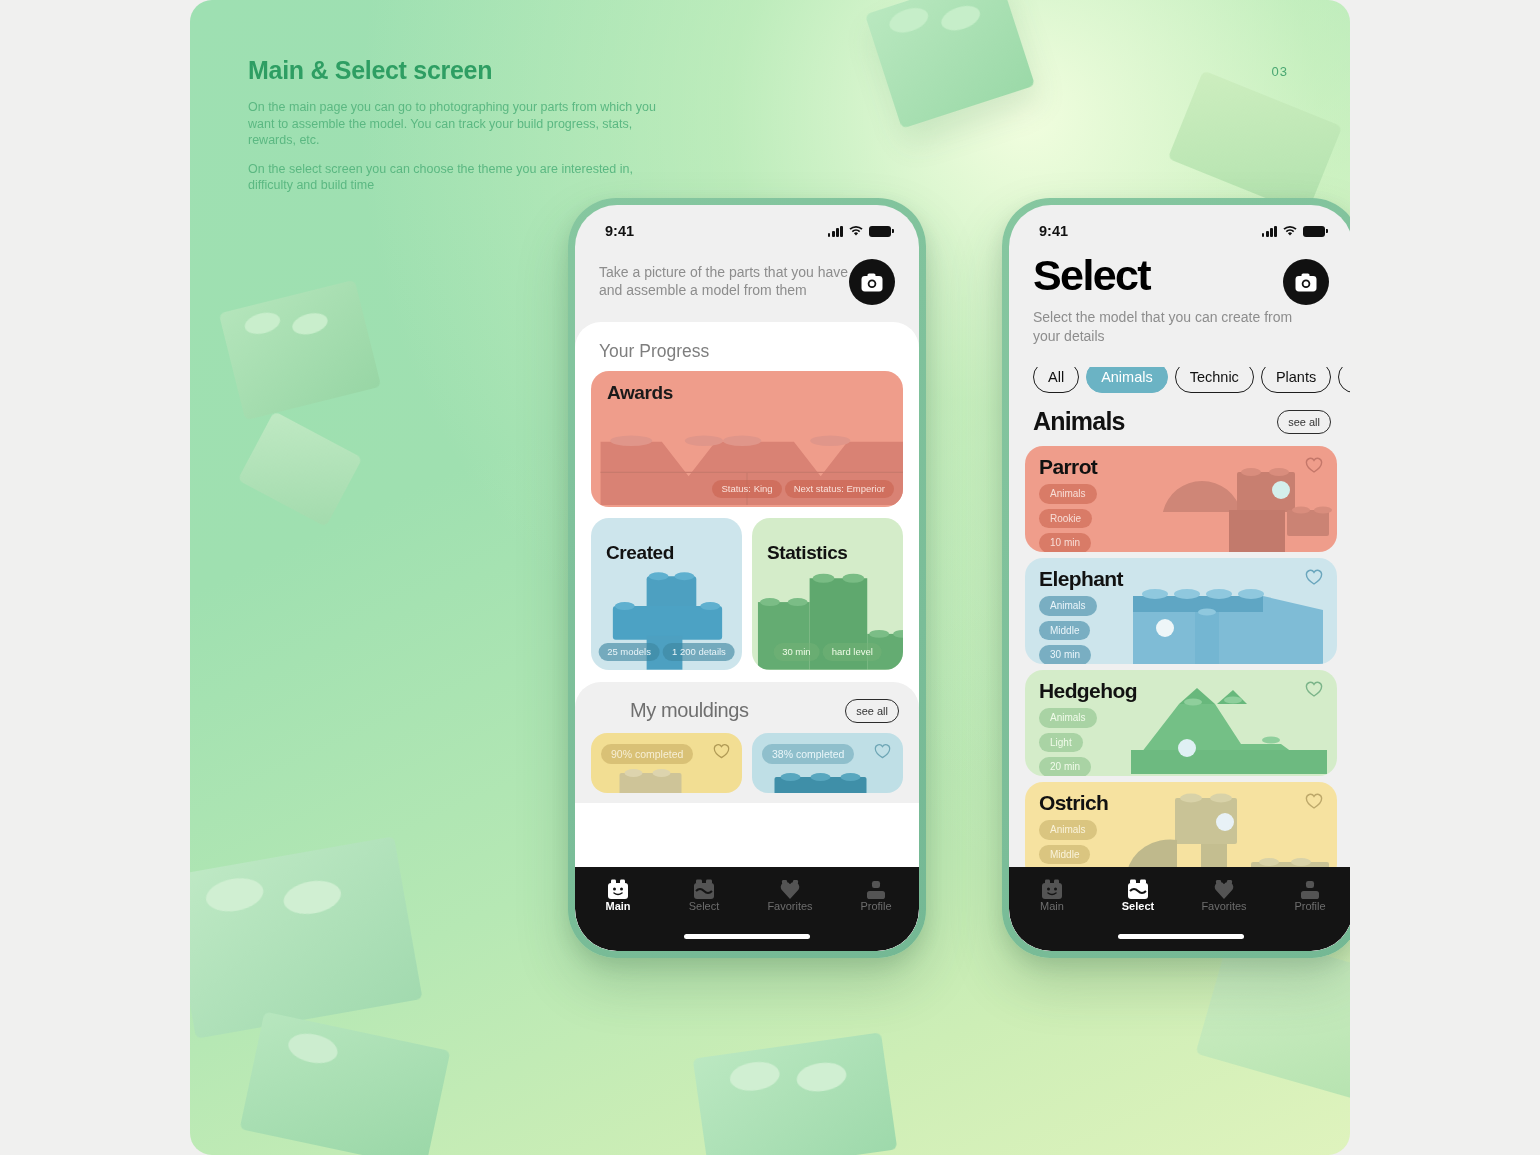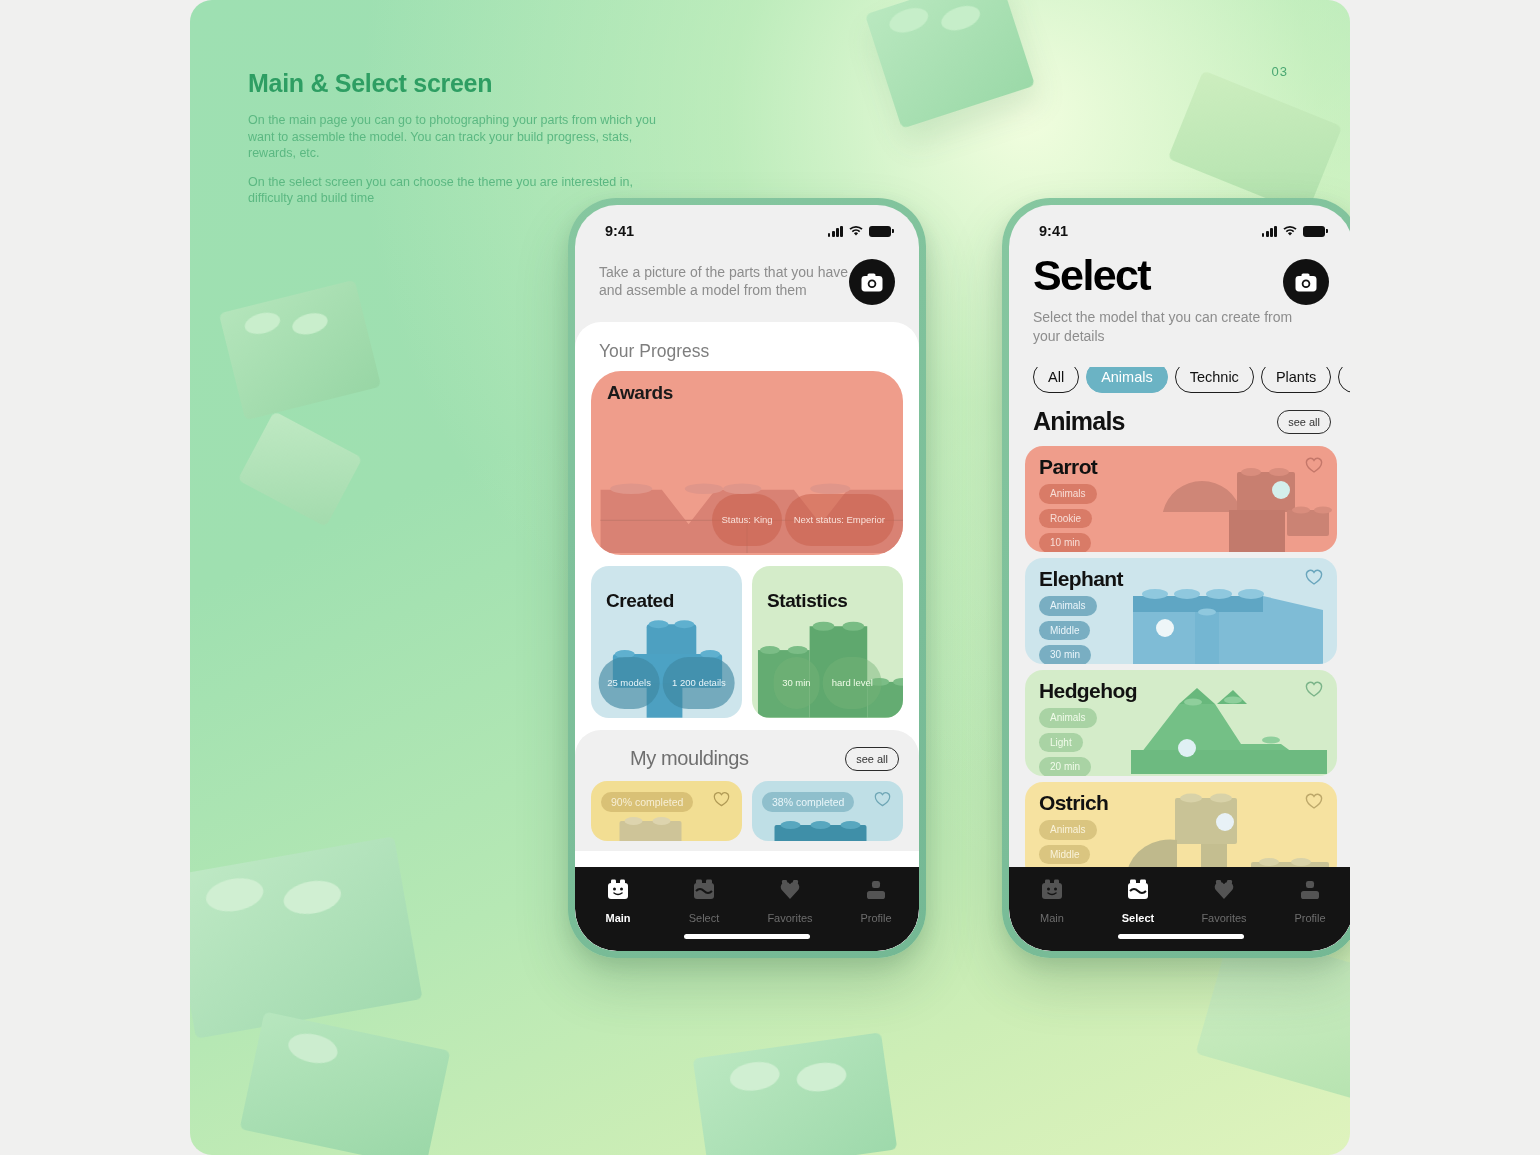--- a/index.html
+++ b/index.html
@@ -23,21 +23,21 @@
       linear-gradient(155deg, #9ee0b2 0%, #9fe0b0 35%, #b6e8b4 62%, #cdeeb6 82%, #dff3bd 100%);
   }
 
   
   .bgbrick { position: absolute; border-radius: 6px; filter: blur(0.2px); }
   .bgbrick .stud {
     position: absolute; border-radius: 50%;
   }
 
   
-  #header { position: absolute; left: 58px; top: 69px; width: 600px; }
+  #header { position: absolute; left: 58px; top: 56px; width: 600px; }
   #header h1 {
     font-size: 25px; font-weight: 700; color: #2e9e63;
     letter-spacing: -0.3px; margin-bottom: 14px;
   }
   #header p {
     font-size: 12.5px; line-height: 1.32; color: #5bb882;
     margin-bottom: 12px; max-width: 425px;
   }
   #pagenum {
     position: absolute; right: 62px; top: 64px;
@@ -104,27 +104,27 @@
     flex: 1 1 auto; background: #fff;
     border-radius: 26px 26px 0 0;
     overflow: hidden; position: relative;
   }
   .sheet-title {
     font-size: 17.5px; color: #7e7e7e; font-weight: 400;
     padding: 19px 24px 9px 24px;
   }
 
   .award-card {
-    margin: 0 16px; height: 184px; border-radius: 30px;
+    margin: 0 16px; height: 136px; border-radius: 18px;
     background: #ef9d8b; position: relative; overflow: hidden; text-align: right;
   }
   .award-card .ctitle { position:absolute; left:16px; top:11px; font-size:19px; font-weight:700; color:#1a1a1a; letter-spacing:-0.4px; }
   .pillrow { position: absolute; display: flex; gap: 3px; }
   .pill {
-    border-radius: 999px; padding: 20px 9px; font-size: 9.5px;
+    border-radius: 999px; padding: 3px 9px; font-size: 9.5px;
     white-space: nowrap; line-height: 1.3;
   }
   .pill.salmon { background: rgba(200,96,76,0.55); color: #fae1da; }
 
   .duo { display: flex; gap: 10px; margin: 11px 16px 0 16px; }
   .duo-card { flex: 1; height: 152px; border-radius: 18px; position: relative; overflow: hidden; }
   .duo-card .ctitle { position:absolute; left:15px; top:24px; font-size:19px; font-weight:700; color:#111; letter-spacing:-0.4px; }
   .blue  { background: #cde5ec; }
   .green { background: #d4ecc9; }
   .pill.blue-p  { background: rgba(62,134,160,0.62); color: #e8f4f8; }
@@ -185,21 +185,21 @@
   .c-pink     { background: #eeb0d4; }
   .heart-card { position: absolute; right: 14px; top: 11px; }
 
   
   .tabbar {
     position: absolute; left: 0; right: 0; bottom: 0; height: 84px;
     background: #141414; border-radius: 0 0 42px 42px;
     display: flex; align-items: flex-start; padding-top: 12px;
     z-index: 5;
   }
-  .tab { flex: 1; display: flex; flex-direction: column; align-items: center; gap: 12px; cursor: pointer; }
+  .tab { flex: 1; display: flex; flex-direction: column; align-items: center; gap: 0; cursor: pointer; }
   .tab .lbl { font-size: 11px; color: #6d6d6d; }
   .tab.active .lbl { color: #fff; font-weight: 700; }
   .tab svg { display: block; }
   .homebar {
     position: absolute; left: 50%; transform: translateX(-50%);
     bottom: 12px; width: 126px; height: 5px; border-radius: 3px; background: #fff;
   }
 </style>
 </head>
 <body>

